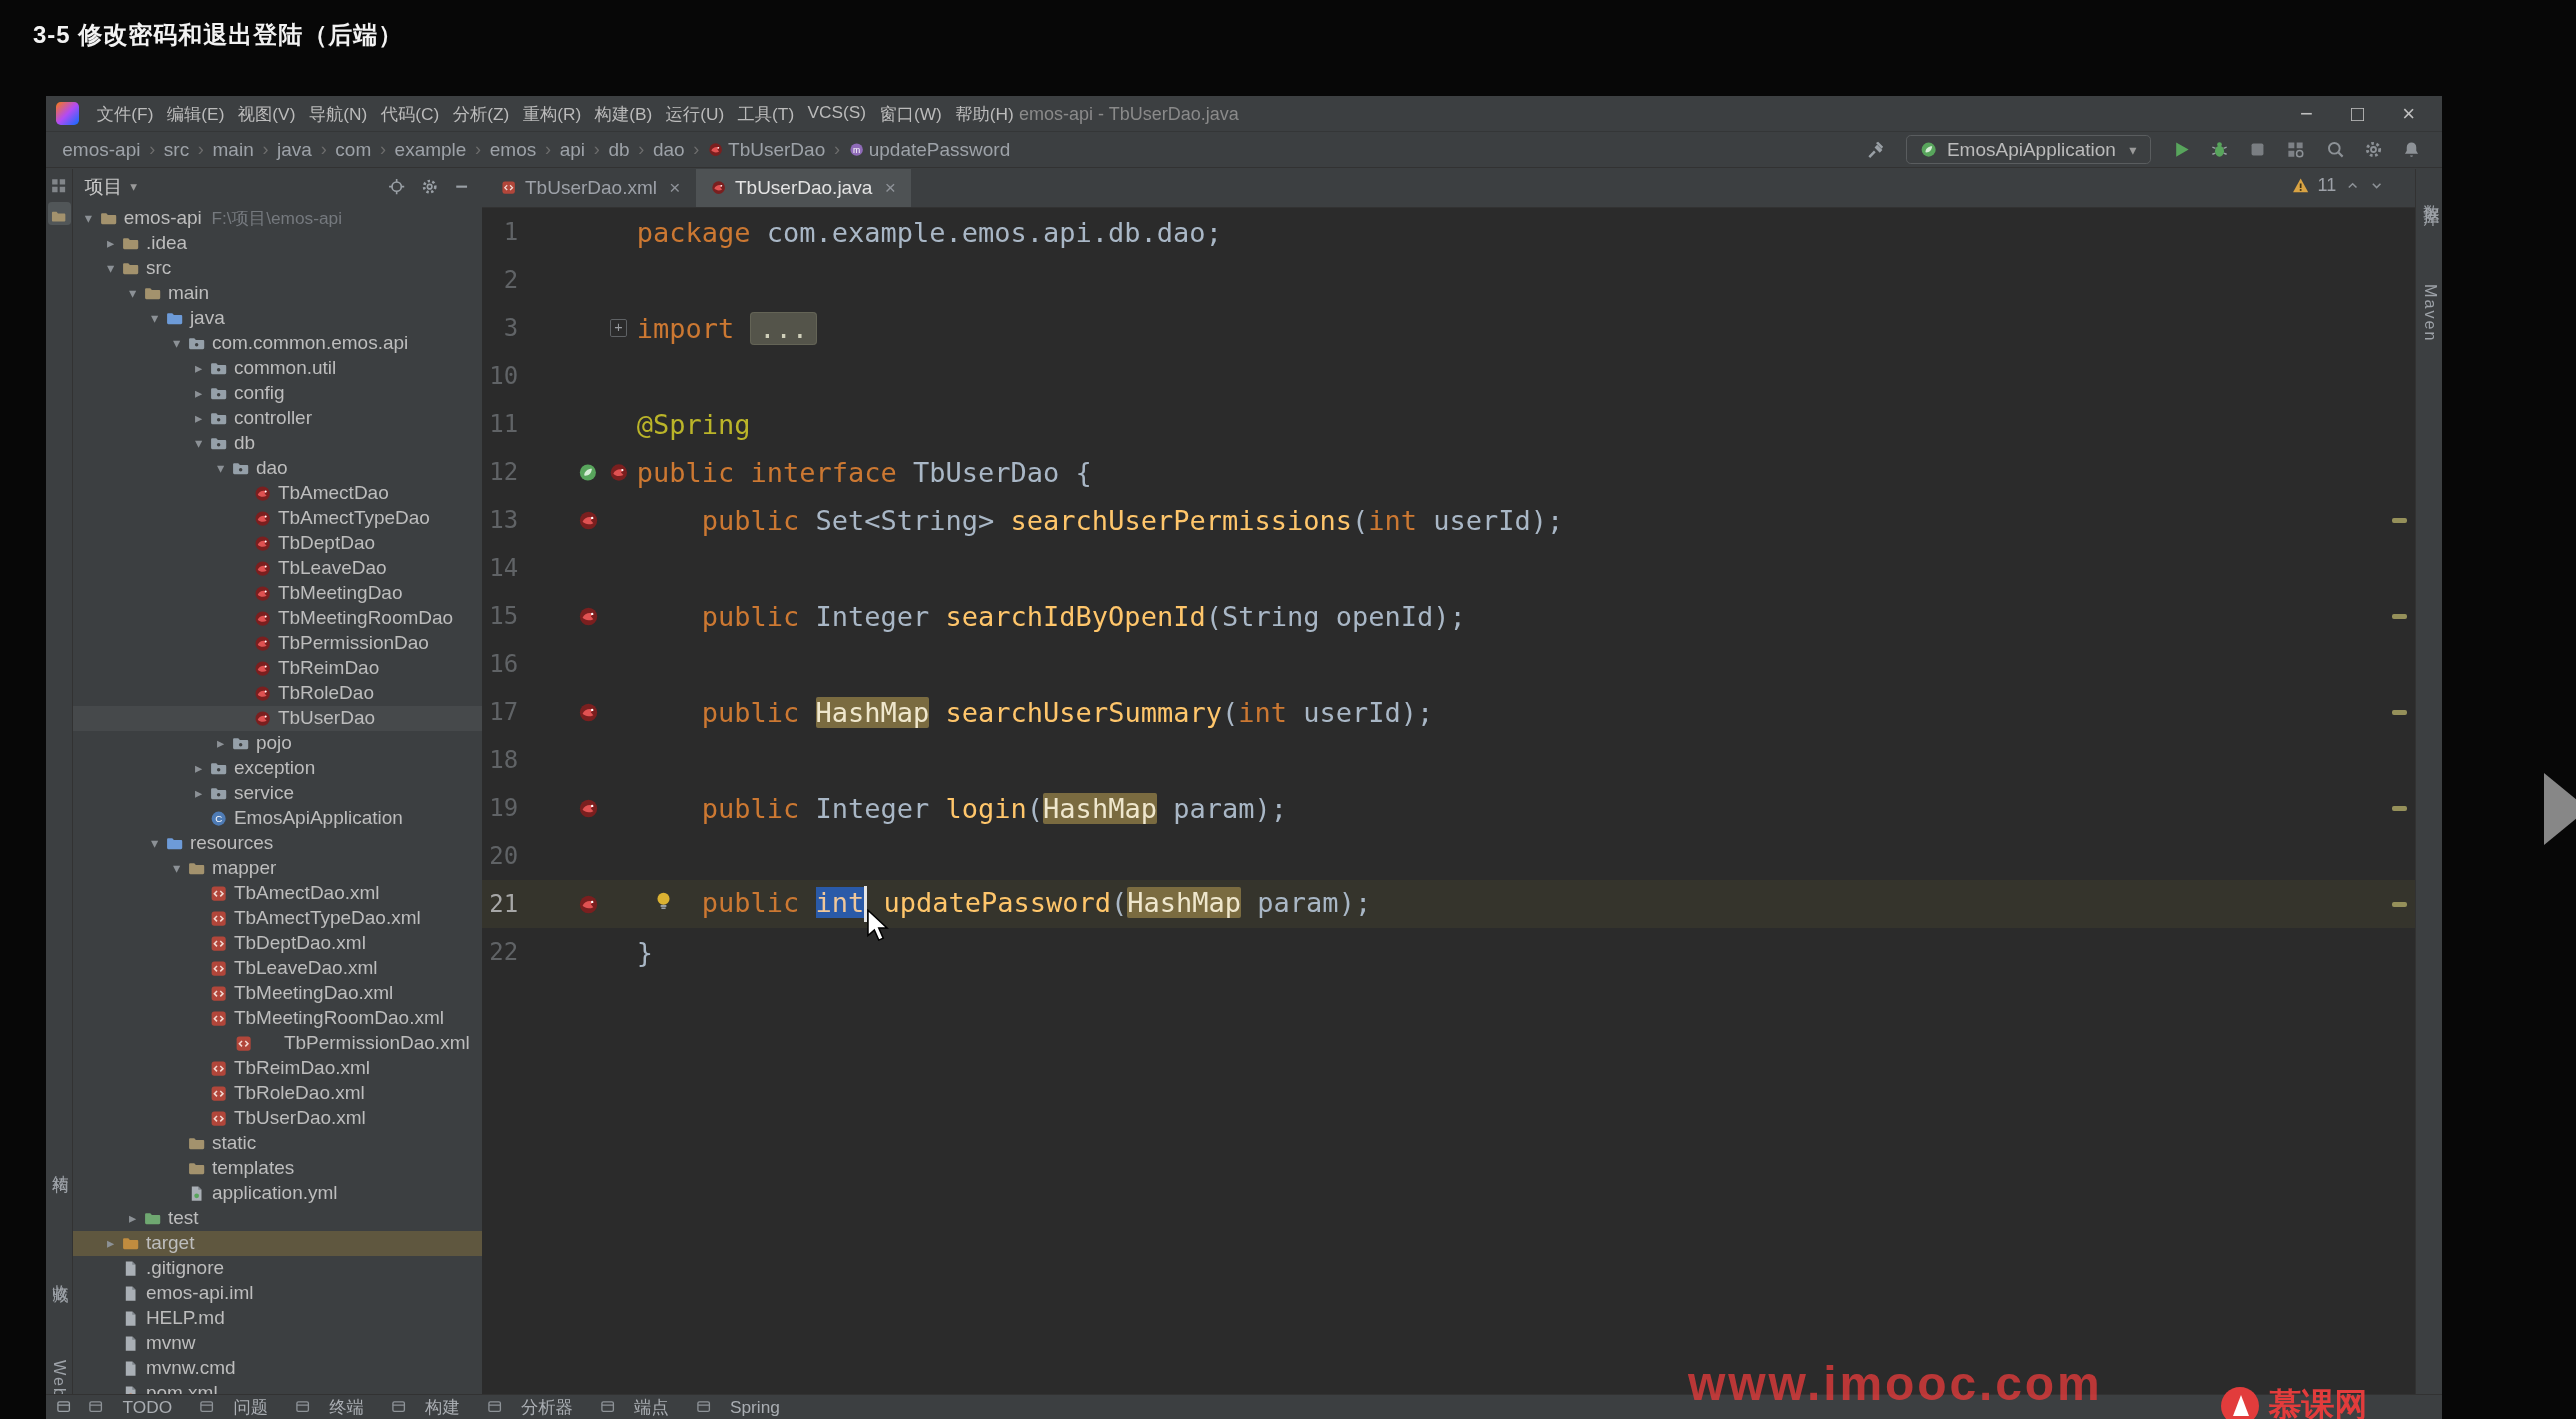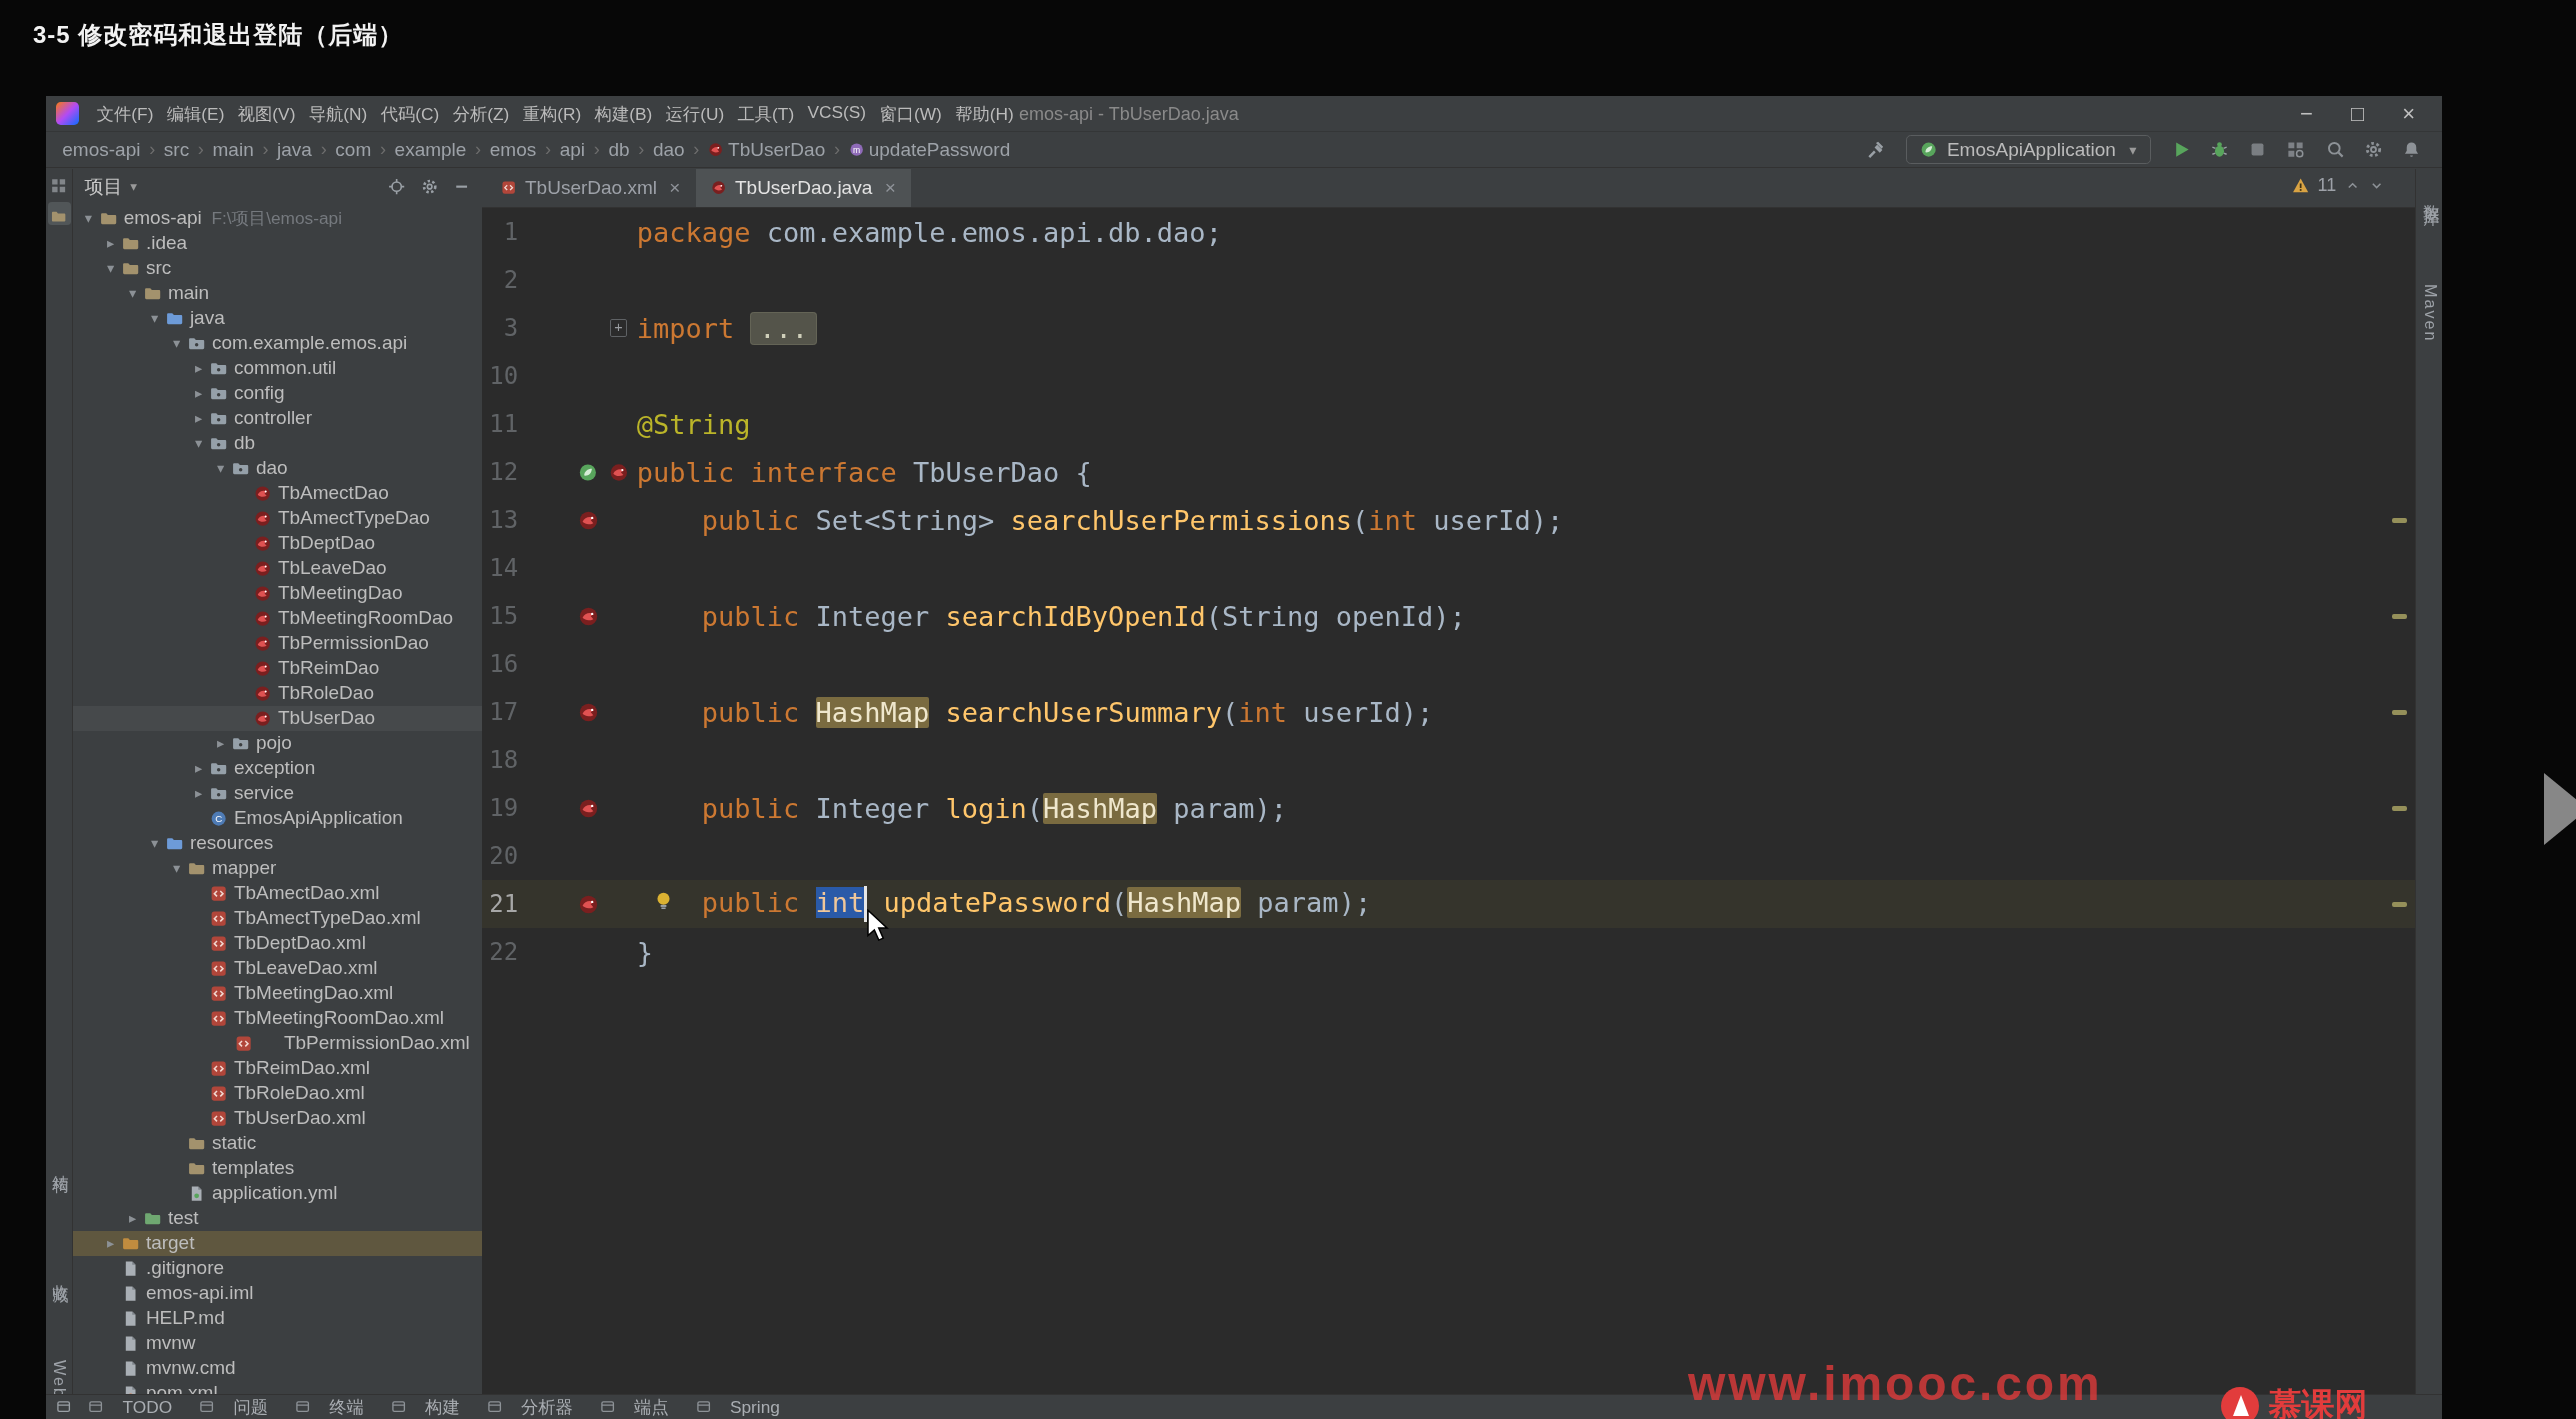--- a/index.html
+++ b/index.html
@@ -429,21 +429,21 @@
             <svg class="svgi ticon ic-srcfolder" viewBox="0 0 18 18" width="17.3" height="17.3">
               <use href="#sym-folder"></use>
             </svg>
             <span class="tlabel">java</span>
           </div>
           <div class="trow" style="padding-left: 94px;">
             <span class="chev">▾</span>
             <svg class="svgi ticon ic-package" viewBox="0 0 18 18" width="17.3" height="17.3">
               <use href="#sym-package"></use>
             </svg>
-            <span class="tlabel">com.example.emos.api</span>
+            <span class="tlabel">com.common.emos.api</span>
           </div>
           <div class="trow" style="padding-left: 116px;">
             <span class="chev">▸</span>
             <svg class="svgi ticon ic-package" viewBox="0 0 18 18" width="17.3" height="17.3">
               <use href="#sym-package"></use>
             </svg>
             <span class="tlabel">common.util</span>
           </div>
           <div class="trow" style="padding-left: 116px;">
             <span class="chev">▸</span>
@@ -750,21 +750,21 @@
             </svg>
             <span>TbUserDao.java</span>
             <span class="close">×</span>
           </div>
         </div>
       <div class="code" id="code">
           <div class="cline"><span class="lnum">1</span><span class="gicons"></span><span class="ctext"><span class="tok kw">package </span><span class="tok pl">com.example.emos.api.db.dao;</span></span></div>
           <div class="cline"><span class="lnum">2</span><span class="gicons"></span><span class="ctext"></span></div>
           <div class="cline"><span class="lnum">3</span><span class="gicons"><span class="foldbox">+</span></span><span class="ctext"><span class="tok kw">import </span><span class="tok fold">...</span></span></div>
           <div class="cline"><span class="lnum">10</span><span class="gicons"></span><span class="ctext"></span></div>
-          <div class="cline"><span class="lnum">11</span><span class="gicons"></span><span class="ctext"><span class="tok an">@String</span></span></div>
+          <div class="cline"><span class="lnum">11</span><span class="gicons"></span><span class="ctext"><span class="tok an">@Spring</span></span></div>
           <div class="cline"><span class="lnum">12</span><span class="gicons"><svg class="svgi s22" viewBox="0 0 21 22" width="20" height="21">
                 <use href="#sym-leaf"></use>
               </svg><svg class="svgi s22" viewBox="0 0 21 22" width="20" height="21">
                 <use href="#sym-bird"></use>
               </svg></span><span class="ctext"><span class="tok kw">public interface </span><span class="tok pl">TbUserDao {</span></span></div>
           <div class="cline"><span class="lnum">13</span><span class="gicons"><svg class="svgi s22" viewBox="0 0 22 22" width="21" height="21">
                 <use href="#sym-bird"></use>
               </svg></span><span class="ctext"><span class="tok pl">    </span><span class="tok kw">public </span><span class="tok pl">Set&lt;String&gt; </span><span class="tok mt">searchUserPermissions</span><span class="tok pl">(</span><span class="tok kw">int</span><span class="tok pl"> userId);</span></span></div>
           <div class="cline"><span class="lnum">14</span><span class="gicons"></span><span class="ctext"></span></div>
           <div class="cline"><span class="lnum">15</span><span class="gicons"><svg class="svgi s22" viewBox="0 0 22 22" width="21" height="21">

